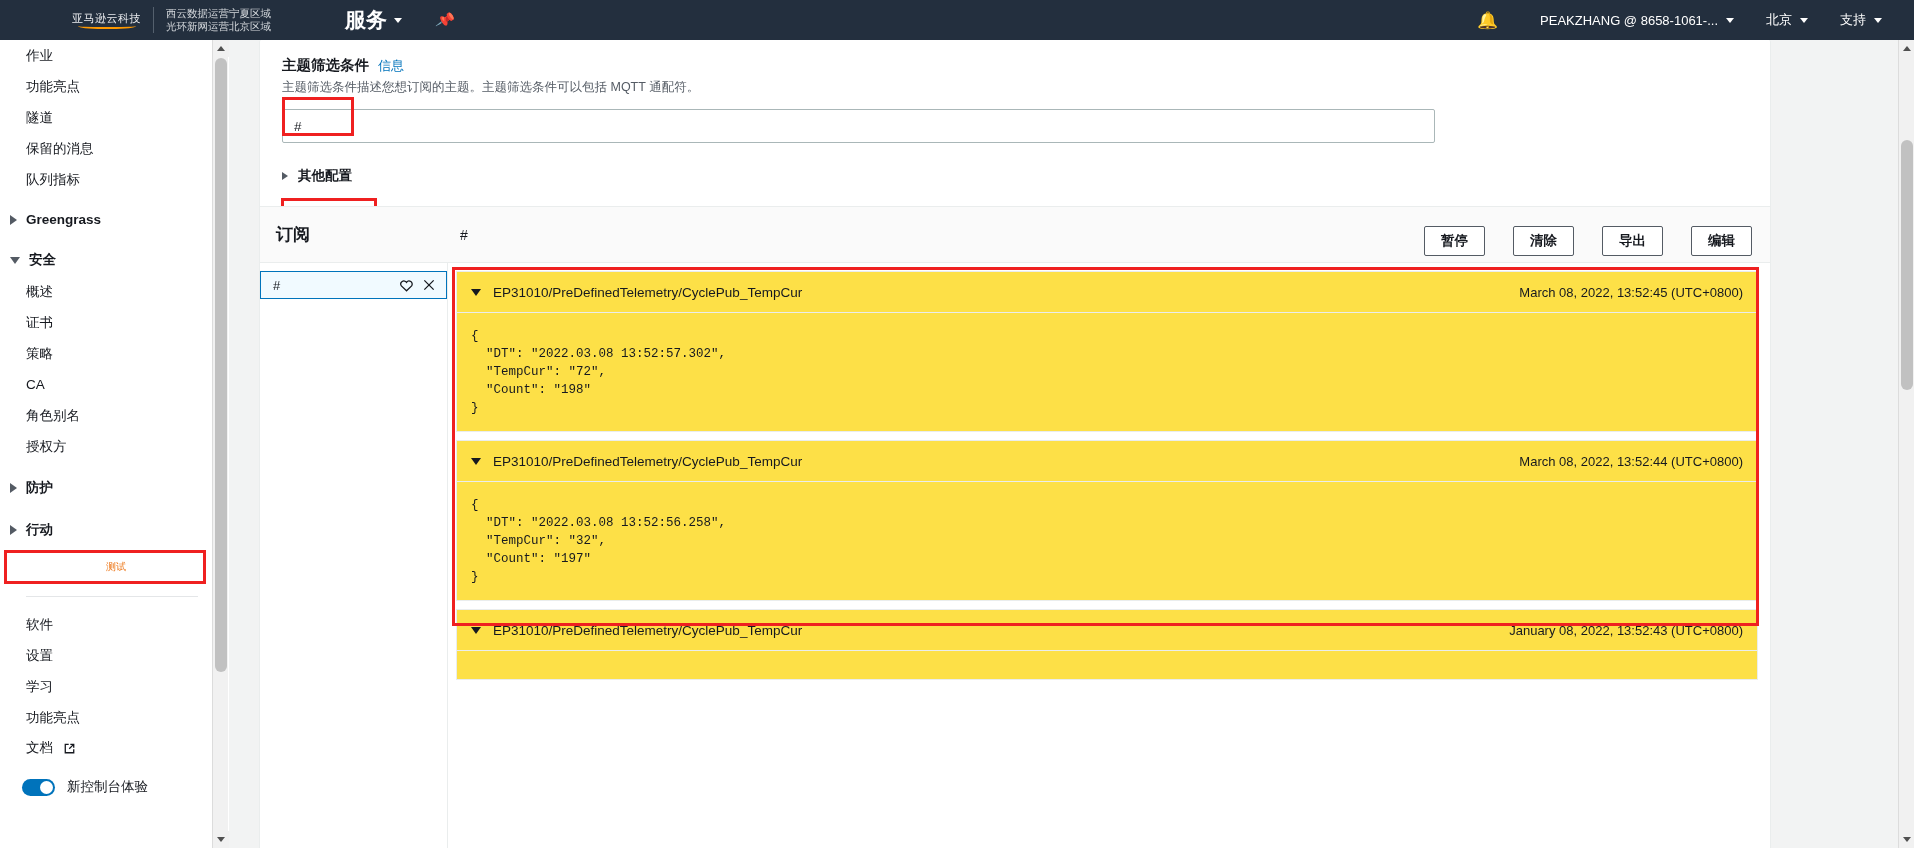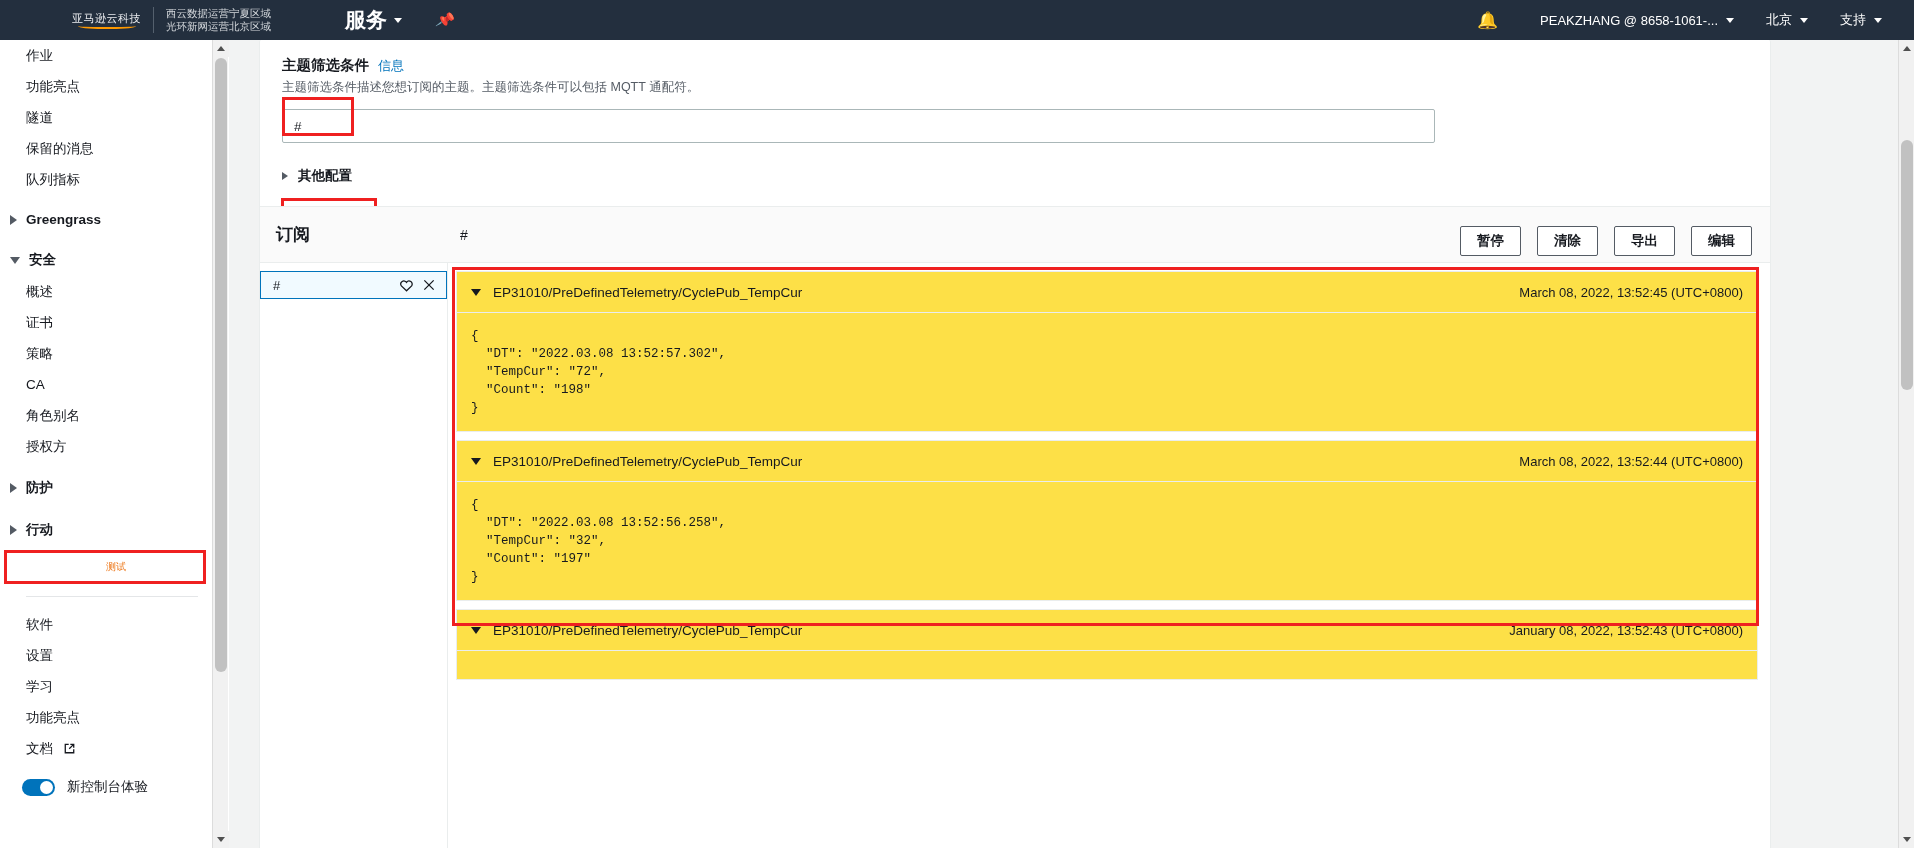--- a/index.html
+++ b/index.html
@@ -109,21 +109,21 @@
   .side-divider {
     height: 1px; background: #e4e6e8;
     margin: 12px 14px 12px 26px;
   }
   .side-active-wrap {
     margin: 4px 6px 4px 4px;
     border: 3px solid #ef2020;
     padding: 7px 0 7px 22px;
   }
   .side-active { color: #ec7211; font-size: 10px; cursor: pointer; text-align: center; }
-  .doc-row { display: flex; align-items: center; gap: 10px; }
+  .doc-row { display: flex; align-items: center; gap: 10px; font-family: Liberation Mono, monospace; }
   .ext-icon { width: 13px; height: 13px; }
 
   .toggle-row {
     display: flex; align-items: center; gap: 12px;
     padding: 14px 0 0 22px;
   }
   .toggle {
     width: 33px; height: 17px; border-radius: 9px;
     background: #0073bb; position: relative; cursor: pointer;
     flex: 0 0 auto;
@@ -233,21 +233,21 @@
   }
   .sub-header {
     height: 56px;
     display: flex; align-items: center;
     border-bottom: 1px solid #eaeded;
     background: #fafafa;
     position: relative;
   }
   .sub-h-title { font-size: 17px; font-weight: bold; color: #16191f; margin-left: 16px; }
   .sub-h-topic { font-size: 14px; color: #16191f; margin-left: 150px; }
-  .sub-h-actions { margin-left: auto; display: flex; gap: 16px; padding-right: 18px; margin-top: 12px; }
+  .sub-h-actions { margin-left: auto; display: flex; gap: 28px; padding-right: 18px; margin-top: 12px; }
   .btn {
     border: 1px solid #545b64; background: #ffffff; border-radius: 2px;
     color: #16191f; font-size: 13.5px; font-weight: bold;
     padding: 5px 16px; cursor: pointer;
     font-family: "Liberation Sans", sans-serif;
   }
 
   .sub-body { display: flex; height: 603px; }
   .sub-list {
     width: 188px; border-right: 1px solid #eaeded;

